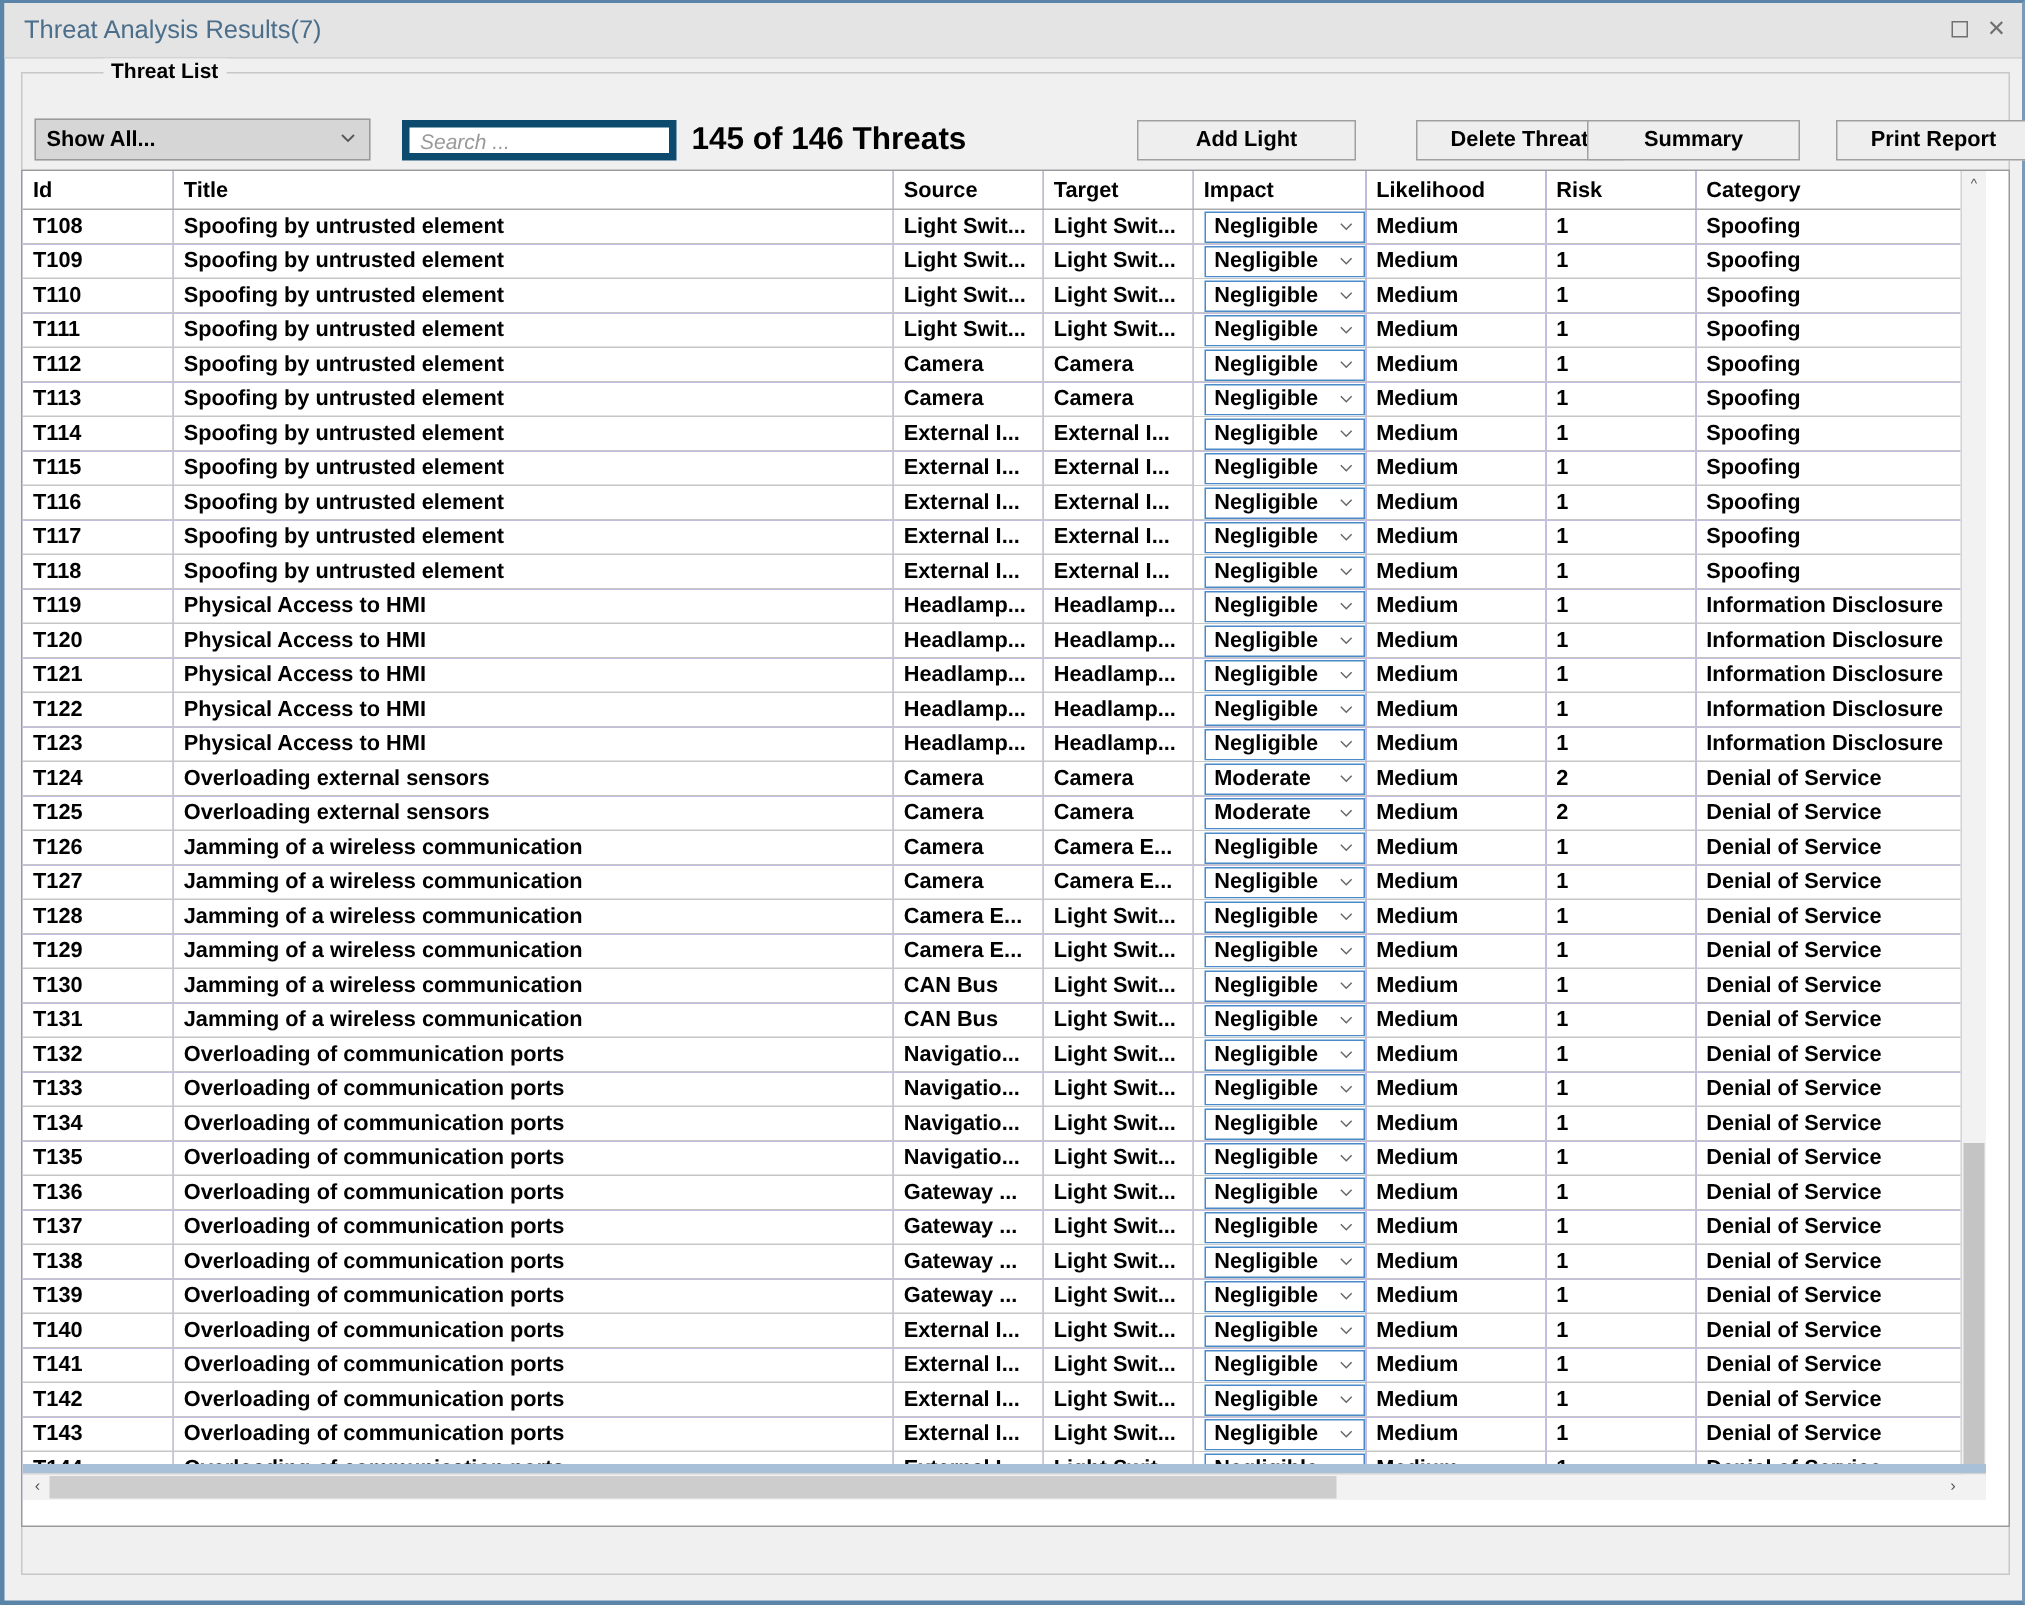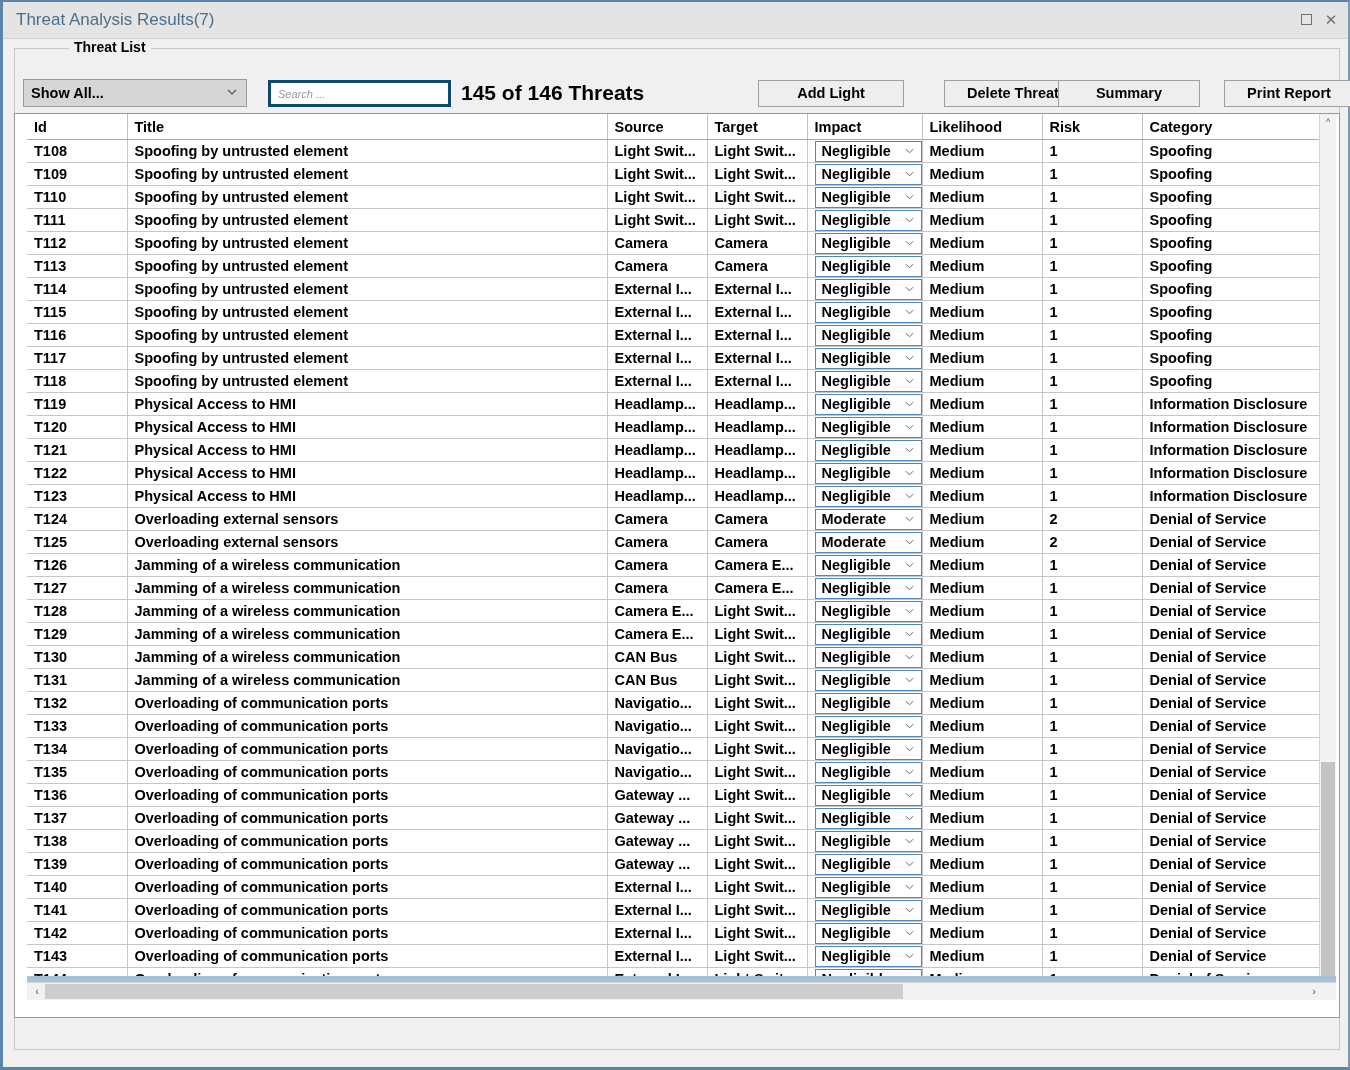--- a/index.html
+++ b/index.html
@@ -115,23 +115,23 @@
     height: 10px;
   }
   #search-input {
     position: absolute;
     left: 254px;
     top: 1px;
     width: 183px;
     height: 27px;
     box-sizing: border-box;
     background: #ffffff;
-    border: 3px solid #0c4a6e;
+    border: 5px solid #0c4a6e;
     font-family: "Liberation Sans", sans-serif;
-    font-size: 11px;
+    font-size: 14px;
     font-style: italic;
     color: #888;
     padding-left: 7px;
   }
   #search-input::placeholder { color:#999; font-style: italic; }
   #count-label {
     position: absolute;
     left: 447px;
     top: 2px;
     font-size: 21px;
@@ -165,21 +165,21 @@
     top: 111px;
     width: 1326px;
     height: 905px;
     box-sizing: border-box;
     border: 1px solid #9a9a9a;
     background: #ffffff;
     overflow: hidden;
   }
   #grid {
     position: absolute;
-    left: 12px; top: 0;
+    left: 0; top: 0;
     width: 1309px;
     height: 886px;
     overflow: hidden;
     background: #c4b5fd;
   }
   table.tbl {
     border-collapse: collapse;
     table-layout: fixed;
     width: 1309px;
     font-size: 14.5px;

